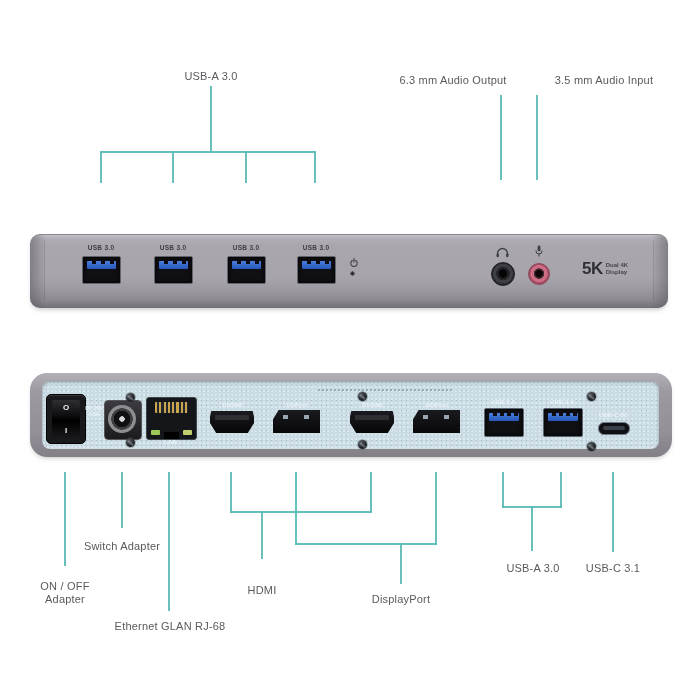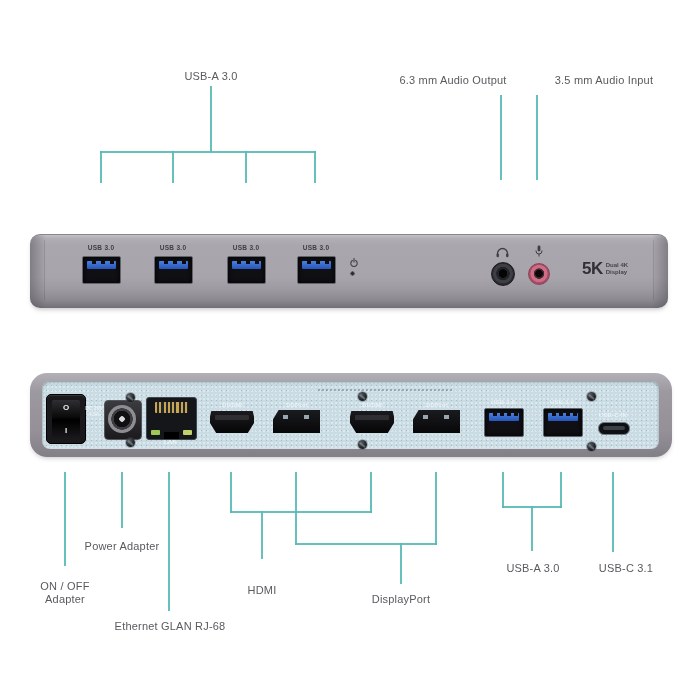--- a/index.html
+++ b/index.html
@@ -234,26 +234,26 @@
   <div class="screw" style="left: 96px; top: 20px;"></div>
       <div class="screw" style="left: 96px; top: 65px;"></div>
       <div class="screw" style="left: 328px; top: 19px;"></div>
       <div class="screw" style="left: 328px; top: 67px;"></div>
       <div class="screw" style="left: 557px; top: 19px;"></div>
       <div class="screw" style="left: 557px; top: 69px;"></div>
     </div>
 
   <div class="callout" style="left:25px;top:580px;width:80px">ON / OFF</div>
   <div class="callout" style="left:25px;top:593px;width:80px">Adapter</div>
-  <div class="callout" style="left:72px;top:540px;width:100px">Power Adapter</div>
+  <div class="callout" style="left:72px;top:540px;width:100px">Switch Adapter</div>
   <div class="callout" style="left:108px;top:620px;width:124px">Ethernet GLAN RJ-68</div>
   <div class="callout" style="left:232px;top:584px;width:60px">HDMI</div>
   <div class="callout" style="left:360px;top:593px;width:82px">DisplayPort</div>
   <div class="callout" style="left:493px;top:562px;width:80px">USB-A 3.0</div>
-  <div class="callout" style="left:586px;top:562px;width:80px">USB-C 3.1</div>
+  <div class="callout" style="left:573px;top:562px;width:80px">USB-C 3.1</div>
 <div class="cl" style="left: 210px; top: 86px; width: 2px; height: 66px;"></div>
     <div class="cl" style="left: 100px; top: 151px; width: 216px; height: 2px;"></div>
     <div class="cl" style="left: 100px; top: 151px; width: 2px; height: 32px;"></div>
     <div class="cl" style="left: 172px; top: 151px; width: 2px; height: 32px;"></div>
     <div class="cl" style="left: 245px; top: 151px; width: 2px; height: 32px;"></div>
     <div class="cl" style="left: 314px; top: 151px; width: 2px; height: 32px;"></div>
     <div class="cl" style="left: 500px; top: 95px; width: 2px; height: 85px;"></div>
     <div class="cl" style="left: 536px; top: 95px; width: 2px; height: 85px;"></div>
     <div class="cl" style="left: 64px; top: 472px; width: 2px; height: 94px;"></div>
     <div class="cl" style="left: 121px; top: 472px; width: 2px; height: 56px;"></div>

